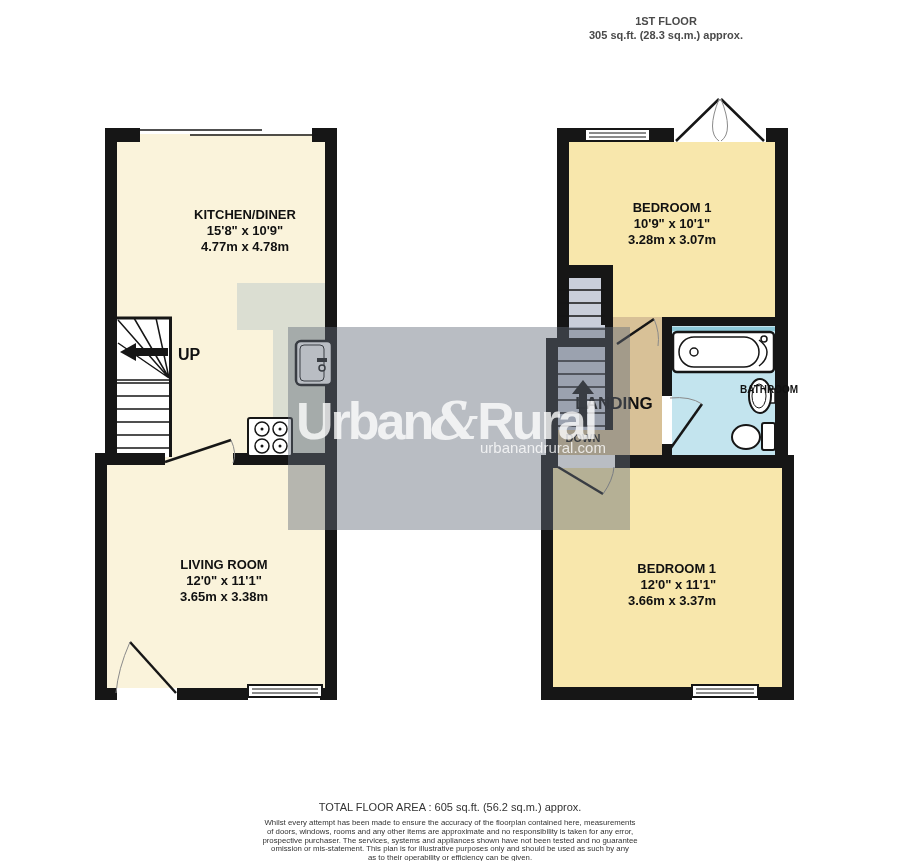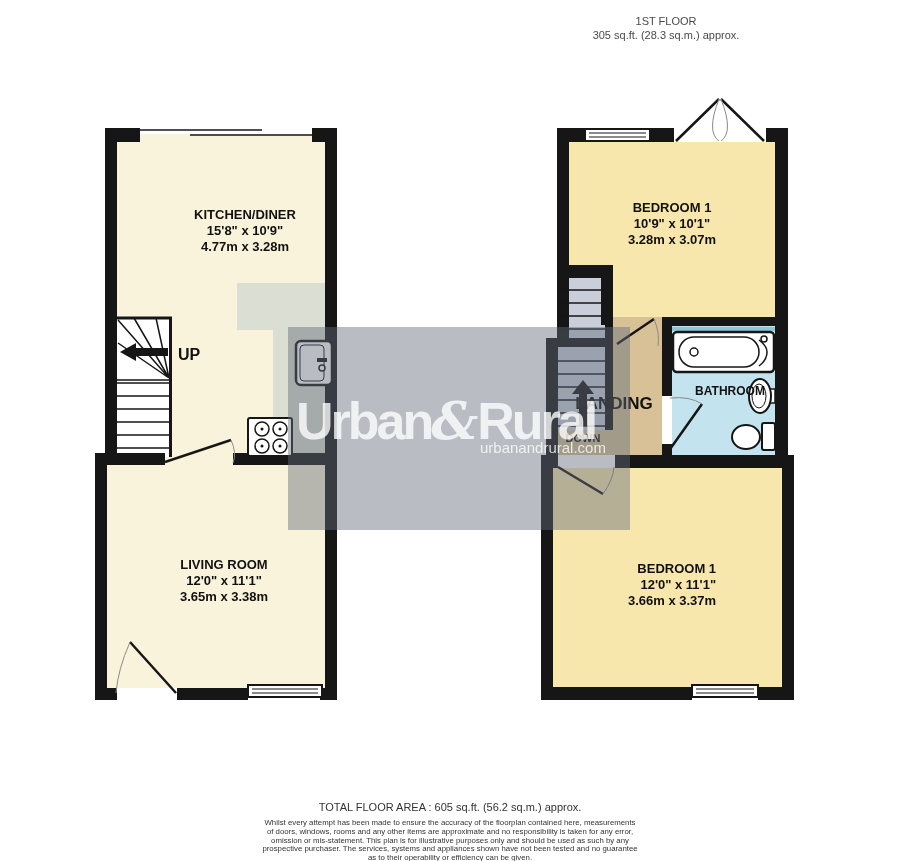--- a/index.html
+++ b/index.html
@@ -25,21 +25,21 @@
   #wm-site{position:absolute;left:192px;top:112px;font-size:15px;color:var(--watermark_text);white-space:nowrap;}
   #footer{position:absolute;left:450px;top:801px;transform:translateX(-50%);text-align:center;color:var(--footer_text);}
   #footer .total{font-size:11px;margin-bottom:6px;white-space:nowrap;}
   #footer .disc{font-size:7.8px;line-height:8.8px;white-space:nowrap;}
 </style>
 </head>
 <body>
 
 <div id="plan">
 
-  <div class="hdr" style="left:666px;top:14px;">
+  <div class="hdr" style="left:666px;top:14px;font-weight:bold;">
     <div>1ST FLOOR</div>
     <div>305 sq.ft. (28.3 sq.m.) approx.</div>
   </div>
 
   <div class="floor" style="left:117px;top:134px;width:208px;height:319px;background:var(--cream);"></div>
   <div class="floor" style="left:165px;top:453px;width:68px;height:12px;background:var(--cream);"></div>
   <div class="floor" style="left:107px;top:465px;width:218px;height:223px;background:var(--cream);"></div>
   <div class="floor" style="left:237px;top:283px;width:88px;height:47px;background:var(--counter);"></div>
   <div class="floor" style="left:273px;top:330px;width:52px;height:123px;background:var(--counter);"></div>
   <div class="floor" style="left:117px;top:317px;width:55px;height:140px;background:var(--stair_gf);"></div>
@@ -185,52 +185,52 @@
     </g>
     <g>
       <rect class="fix" stroke-width="2" x="762" y="423" width="13" height="27" rx="2"></rect>
       <ellipse class="fix" stroke-width="2" cx="746" cy="437" rx="14" ry="12"></ellipse>
     </g>
   </svg>
 
   <div class="roomlbl" style="left:224px;top:207px;margin-left:21px;">
     <div>KITCHEN/DINER</div>
     <div>15'8" x 10'9"</div>
-    <div>4.77m x 3.28m</div>
+    <div>4.77m x 4.78m</div>
   </div>
   <div class="roomlbl" style="left:224px;top:557px;">
     <div>LIVING ROOM</div>
     <div>12'0" x 11'1"</div>
     <div>3.65m x 3.38m</div>
   </div>
   <div class="roomlbl" style="left:672px;top:200px;">
     <div>BEDROOM 1</div>
     <div>10'9" x 10'1"</div>
     <div>3.28m x 3.07m</div>
   </div>
   <div class="roomlbl" style="left:672px;top:561px;text-align:right;">
     <div>BEDROOM 1</div>
     <div>12'0" x 11'1"</div>
     <div>3.66m x 3.37m</div>
   </div>
-  <div class="small-lbl" style="left:730px;top:384px;font-size:12px;text-align:right;">BATHROOM</div>
+  <div class="small-lbl" style="left:769px;top:384px;font-size:10px;text-align:right;">BATHROOM</div>
   <div class="small-lbl" style="left:614px;top:394px;font-size:17px;">LANDING</div>
   <div class="small-lbl" style="left:583px;top:432px;font-size:11px;">DOWN</div>
   <div class="small-lbl" style="left:189px;top:346px;font-size:16px;">UP</div>
 
   <div id="wm-band">
     <div id="wm-brand"><span>Urban</span><span class="amp">&amp;</span><span>Rural</span></div>
     <div id="wm-site">urbanandrural.com</div>
   </div>
 
   <div id="footer">
     <div class="total">TOTAL FLOOR AREA : 605 sq.ft. (56.2 sq.m.) approx.</div>
     <div class="disc">
       <div>Whilst every attempt has been made to ensure the accuracy of the floorplan contained here, measurements</div>
       <div>of doors, windows, rooms and any other items are approximate and no responsibility is taken for any error,</div>
+      <div>prospective purchaser. The services, systems and appliances shown have not been tested and no guarantee</div>
       <div>omission or mis-statement. This plan is for illustrative purposes only and should be used as such by any</div>
-      <div>prospective purchaser. The services, systems and appliances shown have not been tested and no guarantee</div>
       <div>as to their operability or efficiency can be given.</div>
       <div>Made with Metropix ©2025</div>
     </div>
   </div>
 
 </div>
 
 </body></html>

